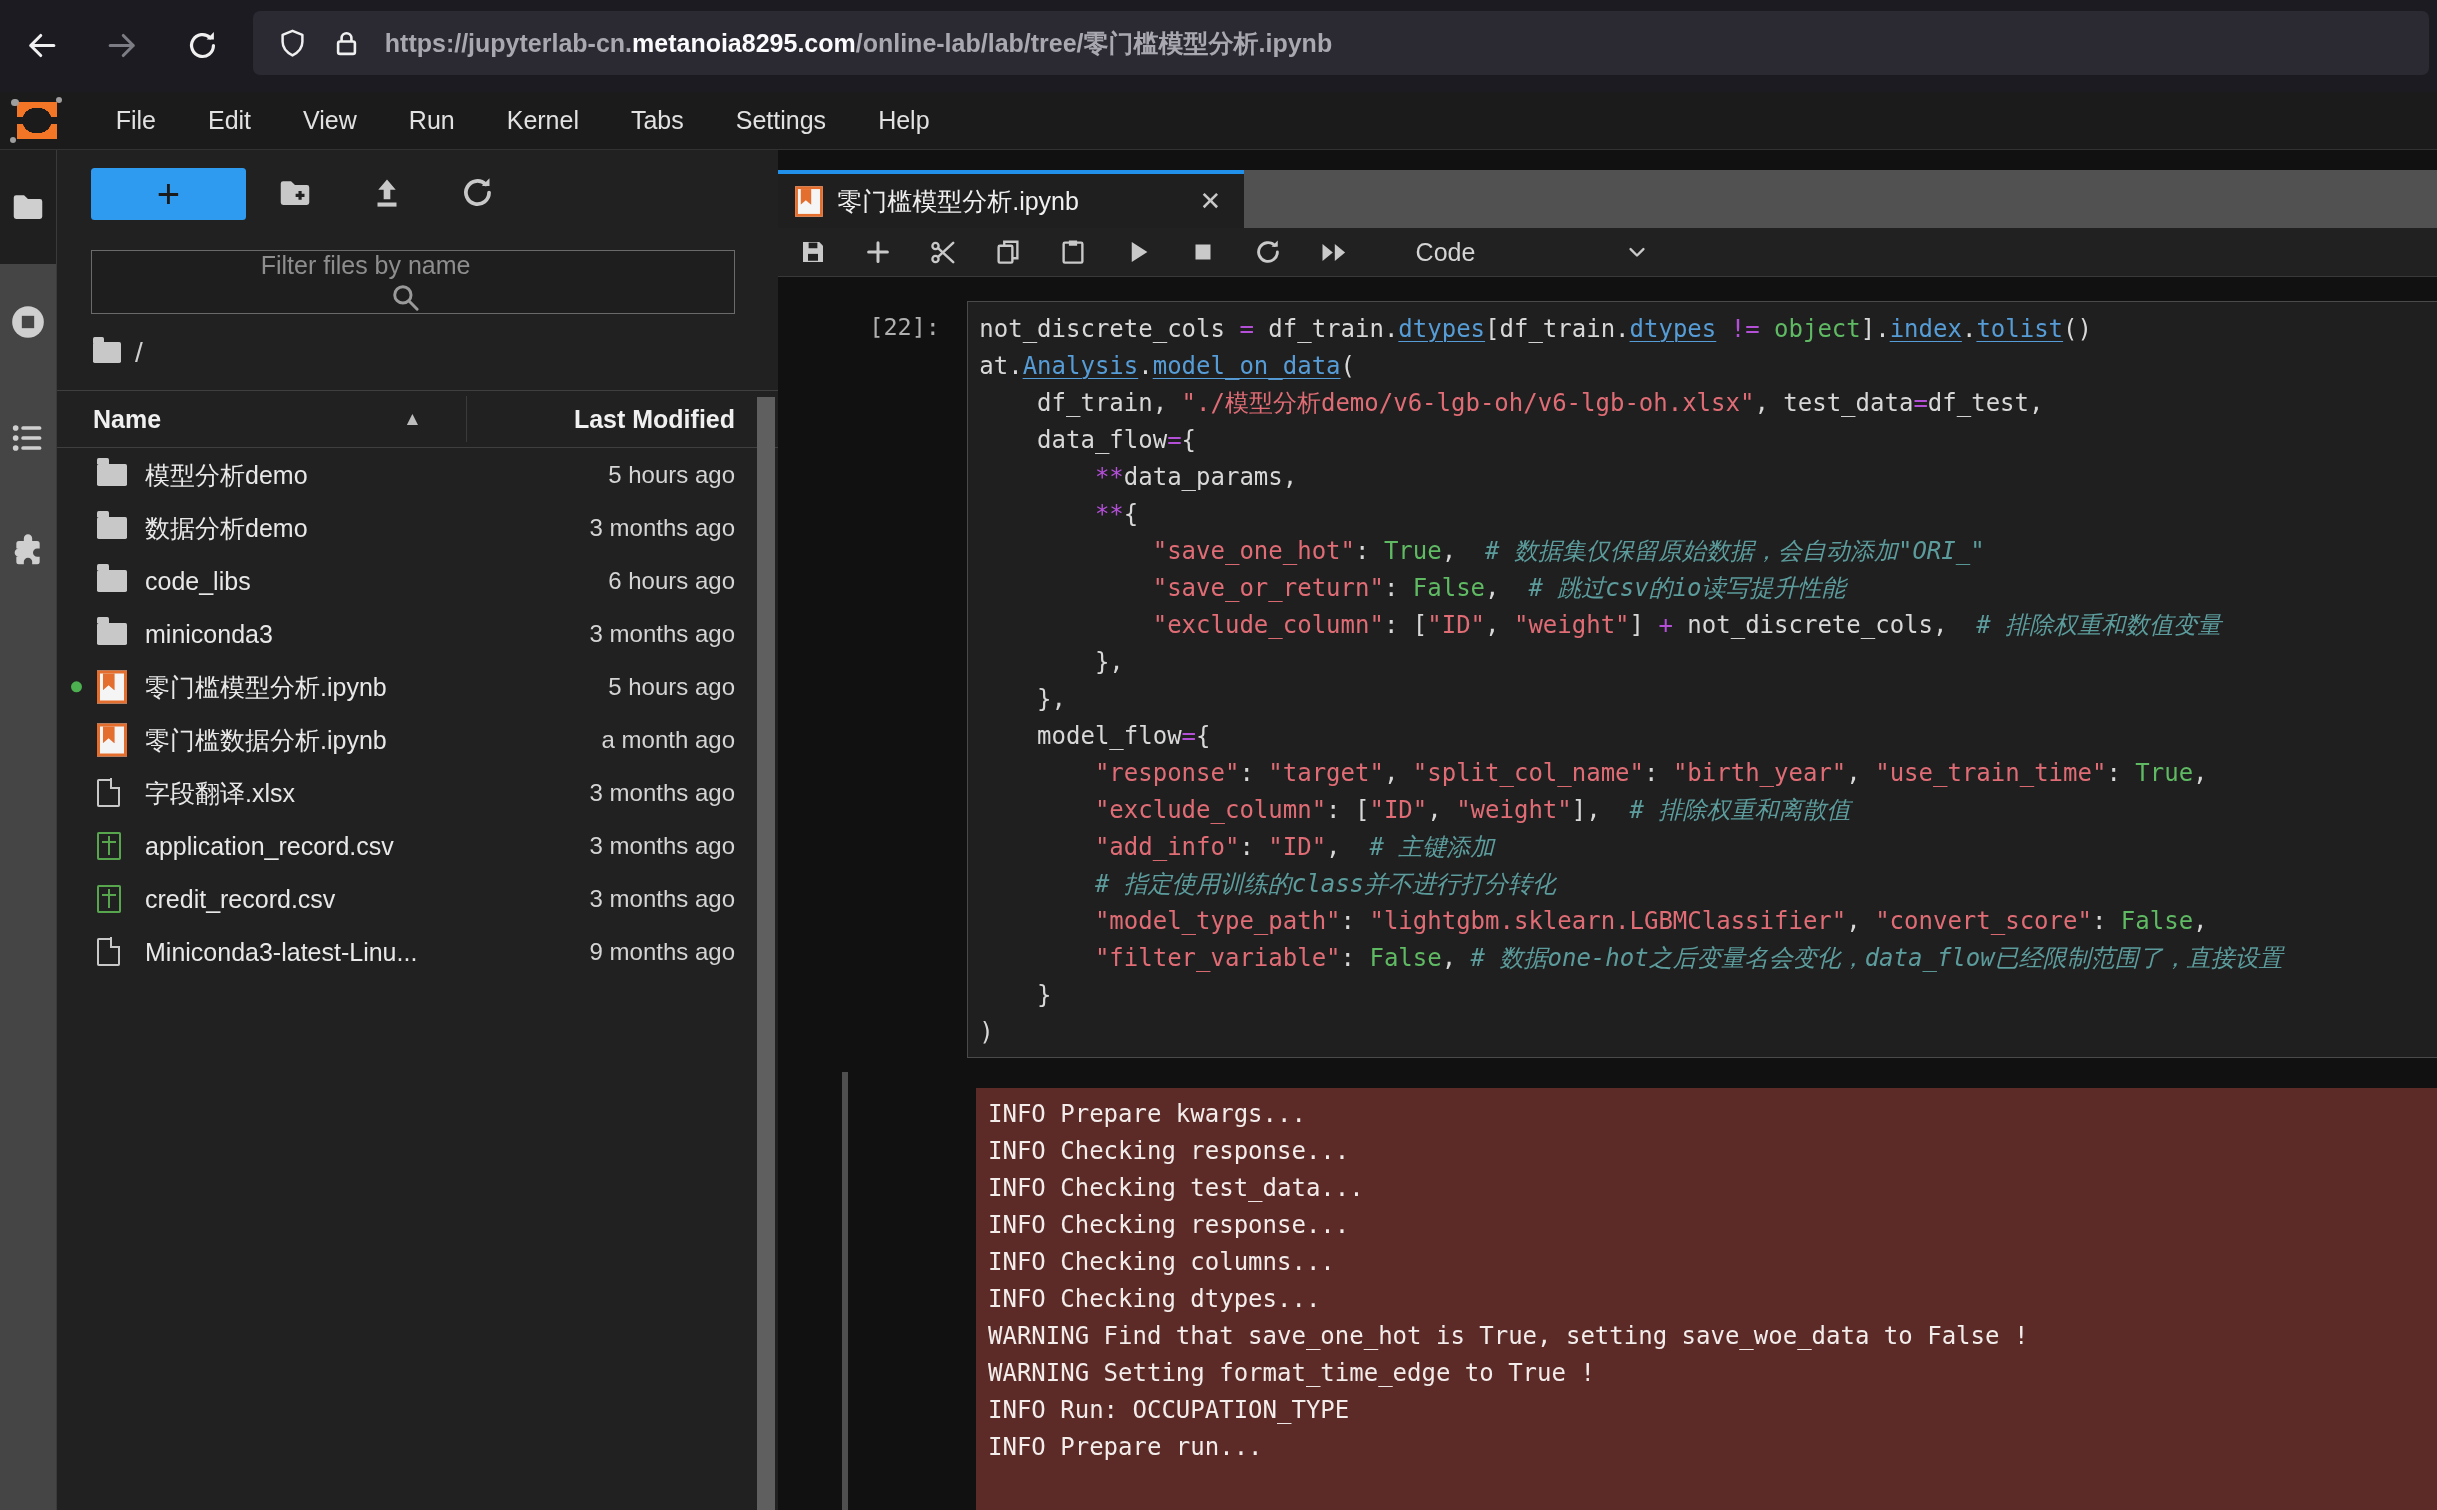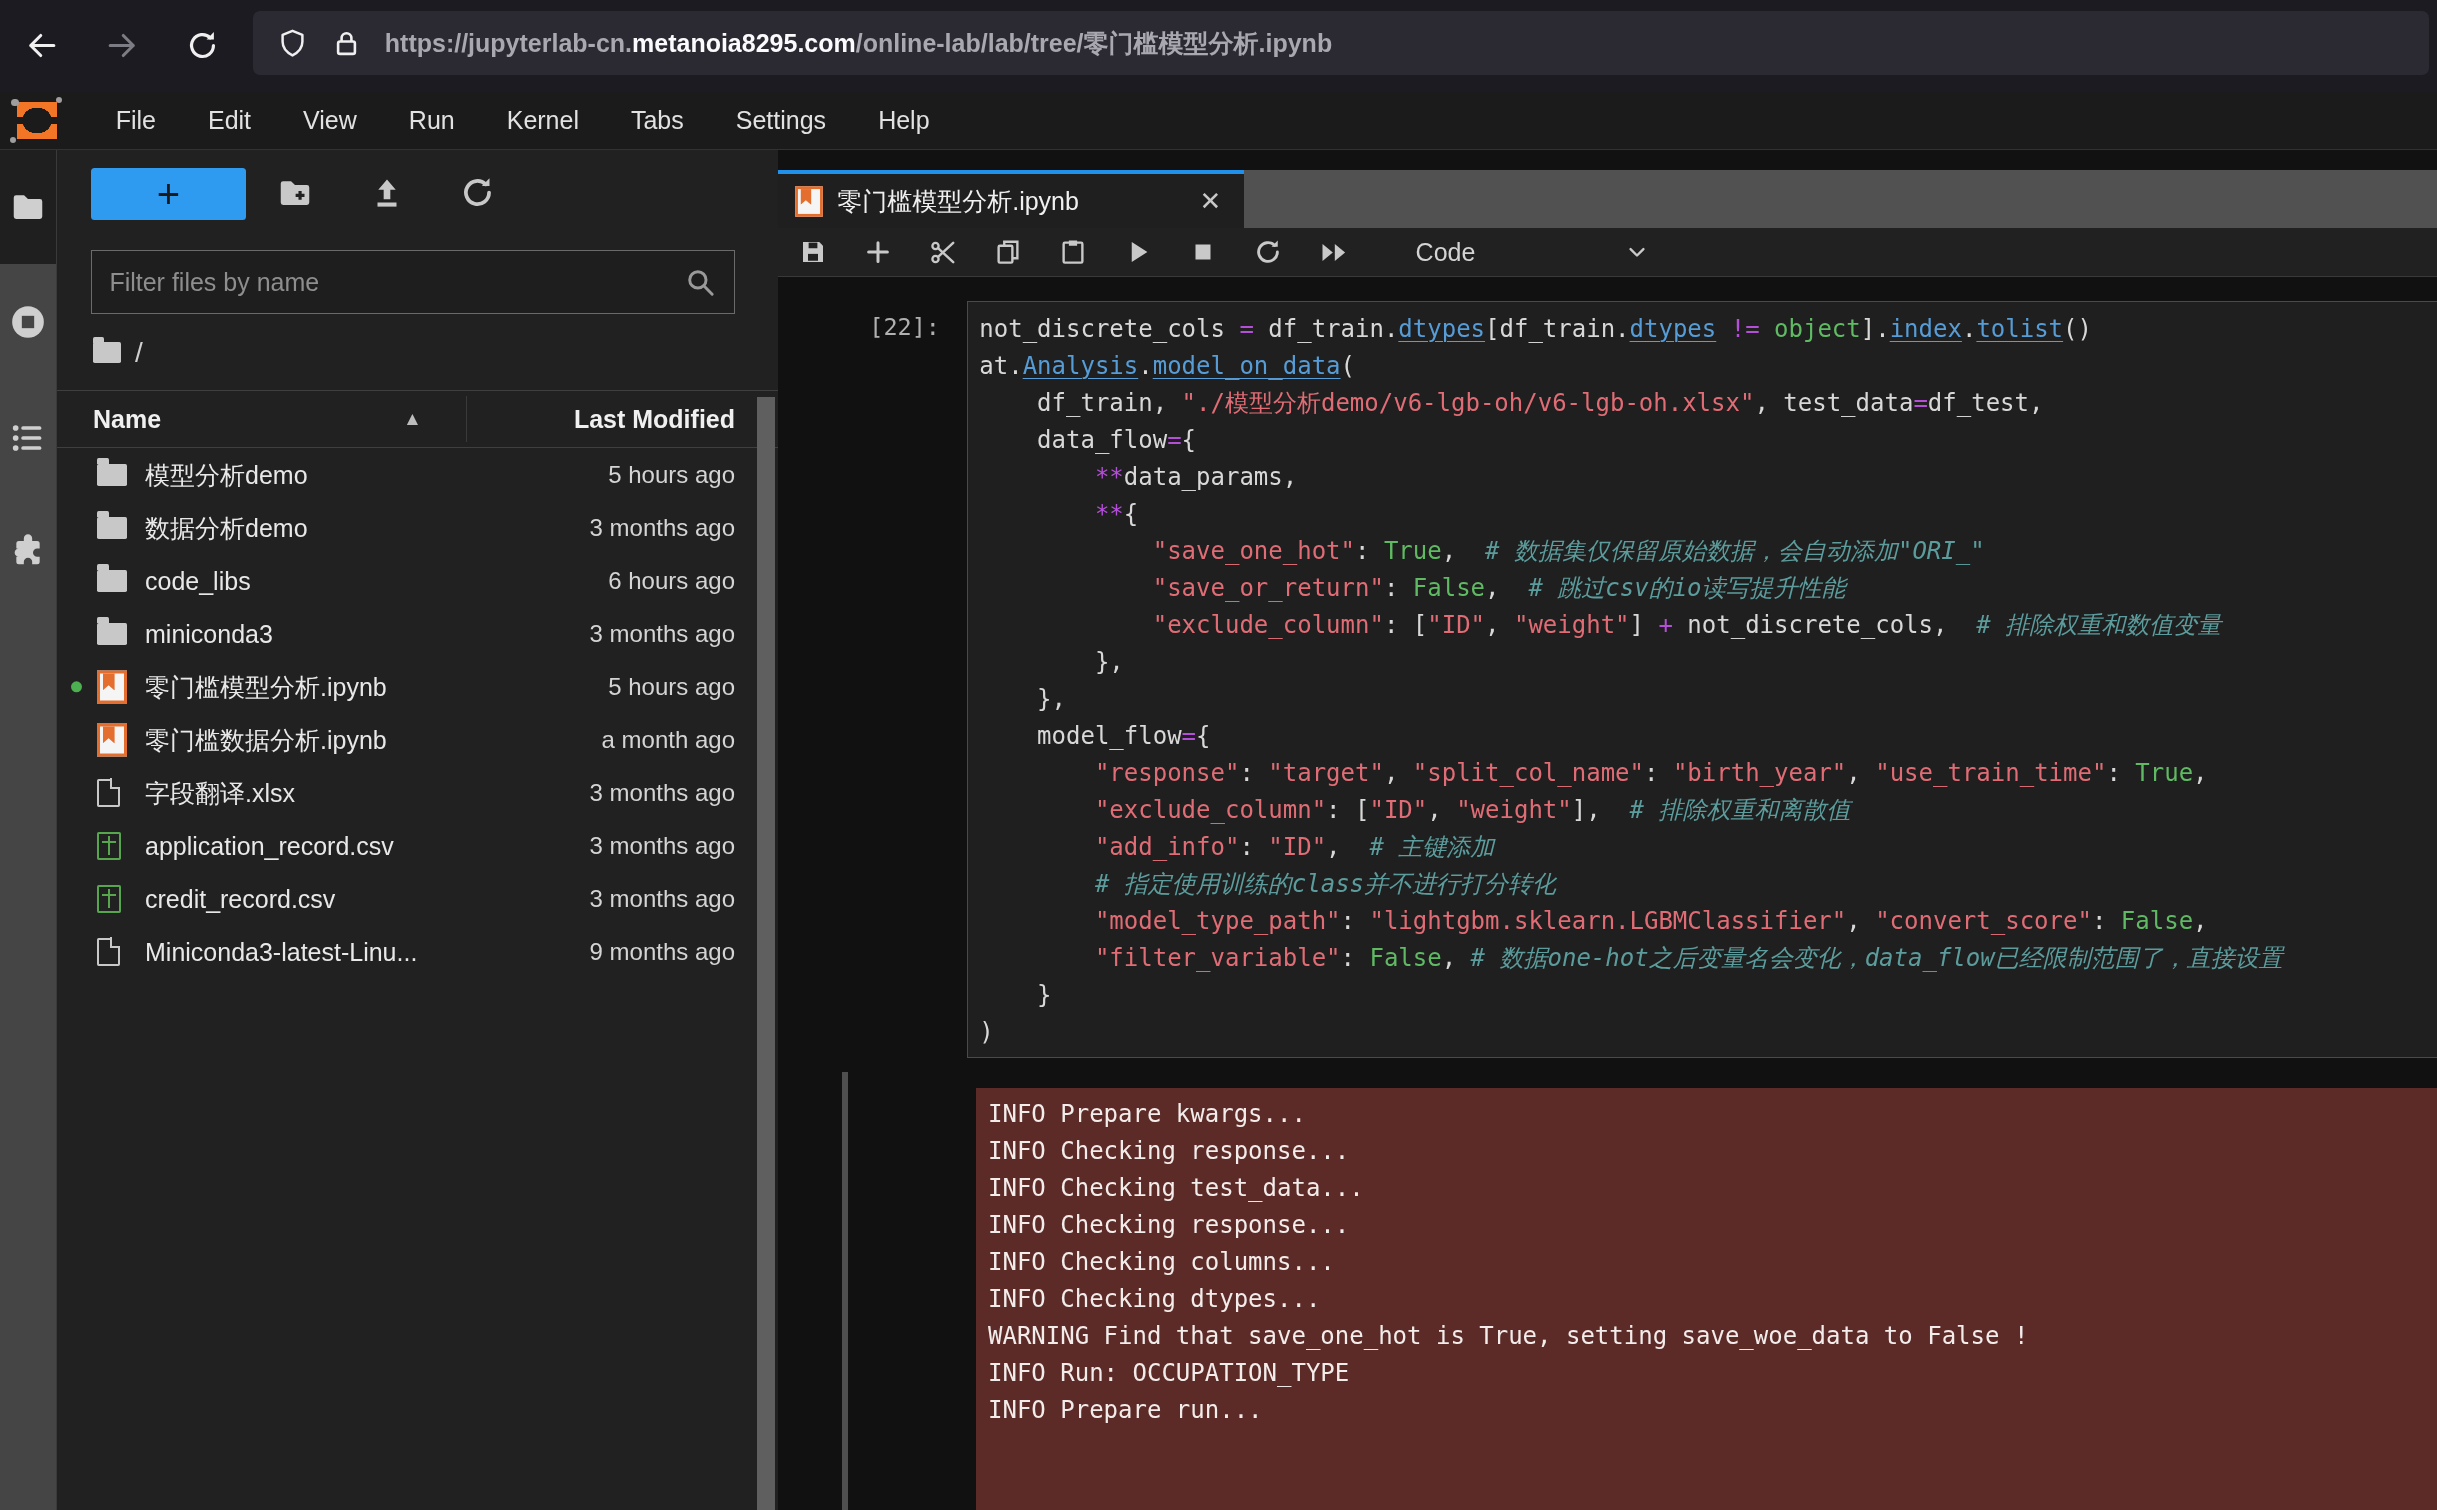--- a/index.html
+++ b/index.html
@@ -23,21 +23,21 @@
   
   .activity{position:absolute;left:0;top:150px;width:56px;height:1361px;background:#454545;border-right:0.9px solid #3a3a3a;}
   .activity .top-dark{position:absolute;left:0;top:0;width:56px;height:114px;background:#1f1f1f;}
   .act-icon{position:absolute;left:50%;transform:translateX(-50%);}
   
   .filepanel{position:absolute;left:57px;top:150px;width:721px;height:1361px;background:#212121;}
   .new-btn{position:absolute;left:34px;top:18px;width:155px;height:52px;background:#2f9bf0;border-radius:3.5px;
            display:flex;align-items:center;justify-content:center;font-size:40px;color:#1b1b1b;font-weight:500;}
   .fp-ic{position:absolute;top:23.5px;}
   .filter{position:absolute;left:34px;top:100px;width:644px;height:64px;background:#1e1e1e;border:1.7px solid #6a6a6a;
-          box-sizing:border-box;display:flex;align-items:center;}
+          box-sizing:border-box;display:flex;align-items:center;flex-direction:column;}
   .filter input{flex:1;background:transparent;border:none;outline:none;font-size:25px;color:#cfcfcf;
                 font-family:"Liberation Sans",sans-serif;padding:0 0 0 17.4px;}
   .filter input::placeholder{color:#8e8e8e;}
   .filter svg{margin-right:15.7px;flex:0 0 auto;}
   .crumbs{position:absolute;left:36px;top:179px;height:47px;display:flex;align-items:center;}
   .bc-folder{width:28px;height:21px;background:#c8c8c8;border-radius:1.7px;position:relative;}
   .bc-folder::before{content:"";position:absolute;top:-5.2px;left:0;width:11.3px;height:6px;background:#c8c8c8;border-radius:1.7px 1.7px 0 0;}
   .crumbs .slash{margin-left:14px;font-size:28px;color:#d0d0d0;}
   .lhead{position:absolute;left:0;top:240px;width:721px;height:58px;border-top:0.9px solid #3f3f3f;border-bottom:0.9px solid #3f3f3f;box-sizing:border-box;}
   .lhead .nm{position:absolute;left:36px;top:50%;transform:translateY(-50%);font-size:25px;font-weight:600;color:#f0f0f0;}
@@ -369,18 +369,19 @@
   <div class="collapser"></div>
 
   <div class="output" id="output-area">
       <div class="out-line">INFO Prepare kwargs...</div>
       <div class="out-line">INFO Checking response...</div>
       <div class="out-line">INFO Checking test_data...</div>
       <div class="out-line">INFO Checking response...</div>
       <div class="out-line">INFO Checking columns...</div>
       <div class="out-line">INFO Checking dtypes...</div>
       <div class="out-line">WARNING Find that save_one_hot is True, setting save_woe_data to False !</div>
+      <div class="out-line">WARNING Setting format_time_edge to True !</div>
       <div class="out-line">INFO Run: OCCUPATION_TYPE</div>
       <div class="out-line">INFO Prepare run...</div>
     </div>
 
 </div>
 
 
 </body></html>

